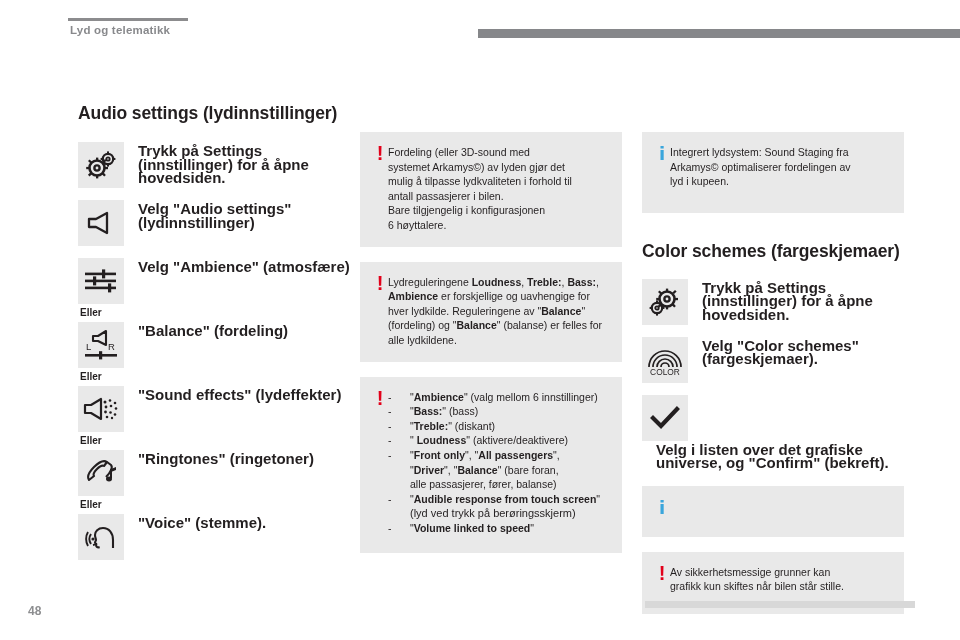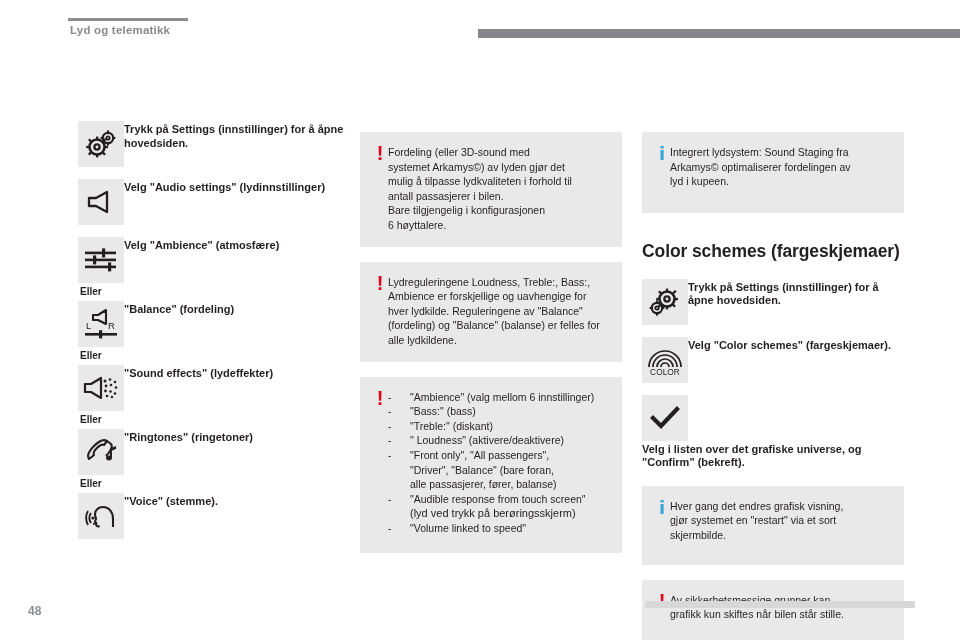--- a/index.html
+++ b/index.html
@@ -49,22 +49,22 @@
   }
 
   
   .steps { position: relative; }
   .step { position: relative; display: flex; align-items: flex-start; }
   .icon-box {
     width: 46px; height: 46px; background: #e9e9e9;
     flex: 0 0 46px; display: flex; align-items: center; justify-content: center;
   }
   .step-text {
-    padding-top: 2px;
-    font-size: 11px; line-height: 13.5px; color: #231f20;
+    margin-left: 14px; padding-top: 2px;
+    font-size: 15px; line-height: 13.5px; color: #231f20;
     font-weight: bold;
   }
   .or {
     font-size: 10px; font-weight: bold; color: #231f20;
     margin: 3px 0 4px 2px;
   }
 
   
   .box {
     background: #e9e9e9; display: flex; align-items: flex-start;
@@ -73,21 +73,21 @@
   .bang {
     flex: 0 0 16px; color: #e2001a; font-weight: bold; font-size: 20px;
     line-height: 14px; text-align: center; padding-top: 1px;
   }
   .info-i {
     flex: 0 0 16px; color: #3aa6dc; font-weight: bold; font-size: 18px;
     line-height: 14px; text-align: center; padding-top: 2px;
     font-family: "DejaVu Sans", sans-serif;
   }
   .box-body { font-size: 10.5px; line-height: 14.6px; color: #231f20; }
-  .box-body b { font-weight: normal; margin-top: 48px; }
+  .box-body b { font-weight: bold; margin-top: 48px; }
 
   
   .blist { list-style: none; }
   .blist li { display: flex; margin-bottom: 0px; }
   .blist .dash { flex: 0 0 22px; color: #231f20; }
   .blist .itm { flex: 1; }
   .sub { display: block; font-size: 11px; }
 
   
   svg { display: block; }
@@ -95,20 +95,21 @@
 </head>
 <body>
 
 <div class="page">
 
   <div class="hdr-rule-top"></div>
   <div class="hdr-title">Lyd og telematikk</div>
   <div class="hdr-bar"></div>
 
   <div class="col" style="left:78px; top:103px; width:275px;">
+    <div class="h2">Audio settings (lydinnstillinger)</div>
 
     <div class="steps" style="margin-top:18px;">
 
       <div class="step">
         <div class="icon-box">
           <svg width="34" height="30" viewBox="0 0 34 30">
             <g fill="none" stroke="#231f20">
               <circle cx="13" cy="18" r="7.5" stroke-width="2.6"></circle>
               <circle cx="13" cy="18" r="2.6" stroke-width="2.4"></circle>
               <circle cx="24" cy="9" r="5.2" stroke-width="2.2"></circle>
@@ -346,25 +347,20 @@
           <svg width="30" height="24" viewBox="0 0 30 24">
             <path d="M3 12 L11 20 L27 3" fill="none" stroke="#231f20" stroke-width="4.2" stroke-linecap="square" stroke-linejoin="miter"></path>
           </svg>
         </div>
         <div class="step-text">Velg i listen over det grafiske universe, og "Confirm" (bekreft).</div>
       </div>
     </div>
 
     <div class="box" style="margin-top:16px; padding-bottom:22px;">
       <div class="info-i">i</div>
-      <div class="box-body">
-        <span>Hver gang det endres grafisk visning,</span><br>
-        <span>gjør systemet en "restart" via et sort</span><br>
-        <span>skjermbilde.</span>
-      </div>
     </div>
 
     <div class="box" style="margin-top:15px; padding-bottom:20px;">
       <div class="bang">!</div>
       <div class="box-body">
         <span>Av sikkerhetsmessige grunner kan</span><br>
         <span>grafikk kun skiftes når bilen står stille.</span>
       </div>
     </div>
   </div>

